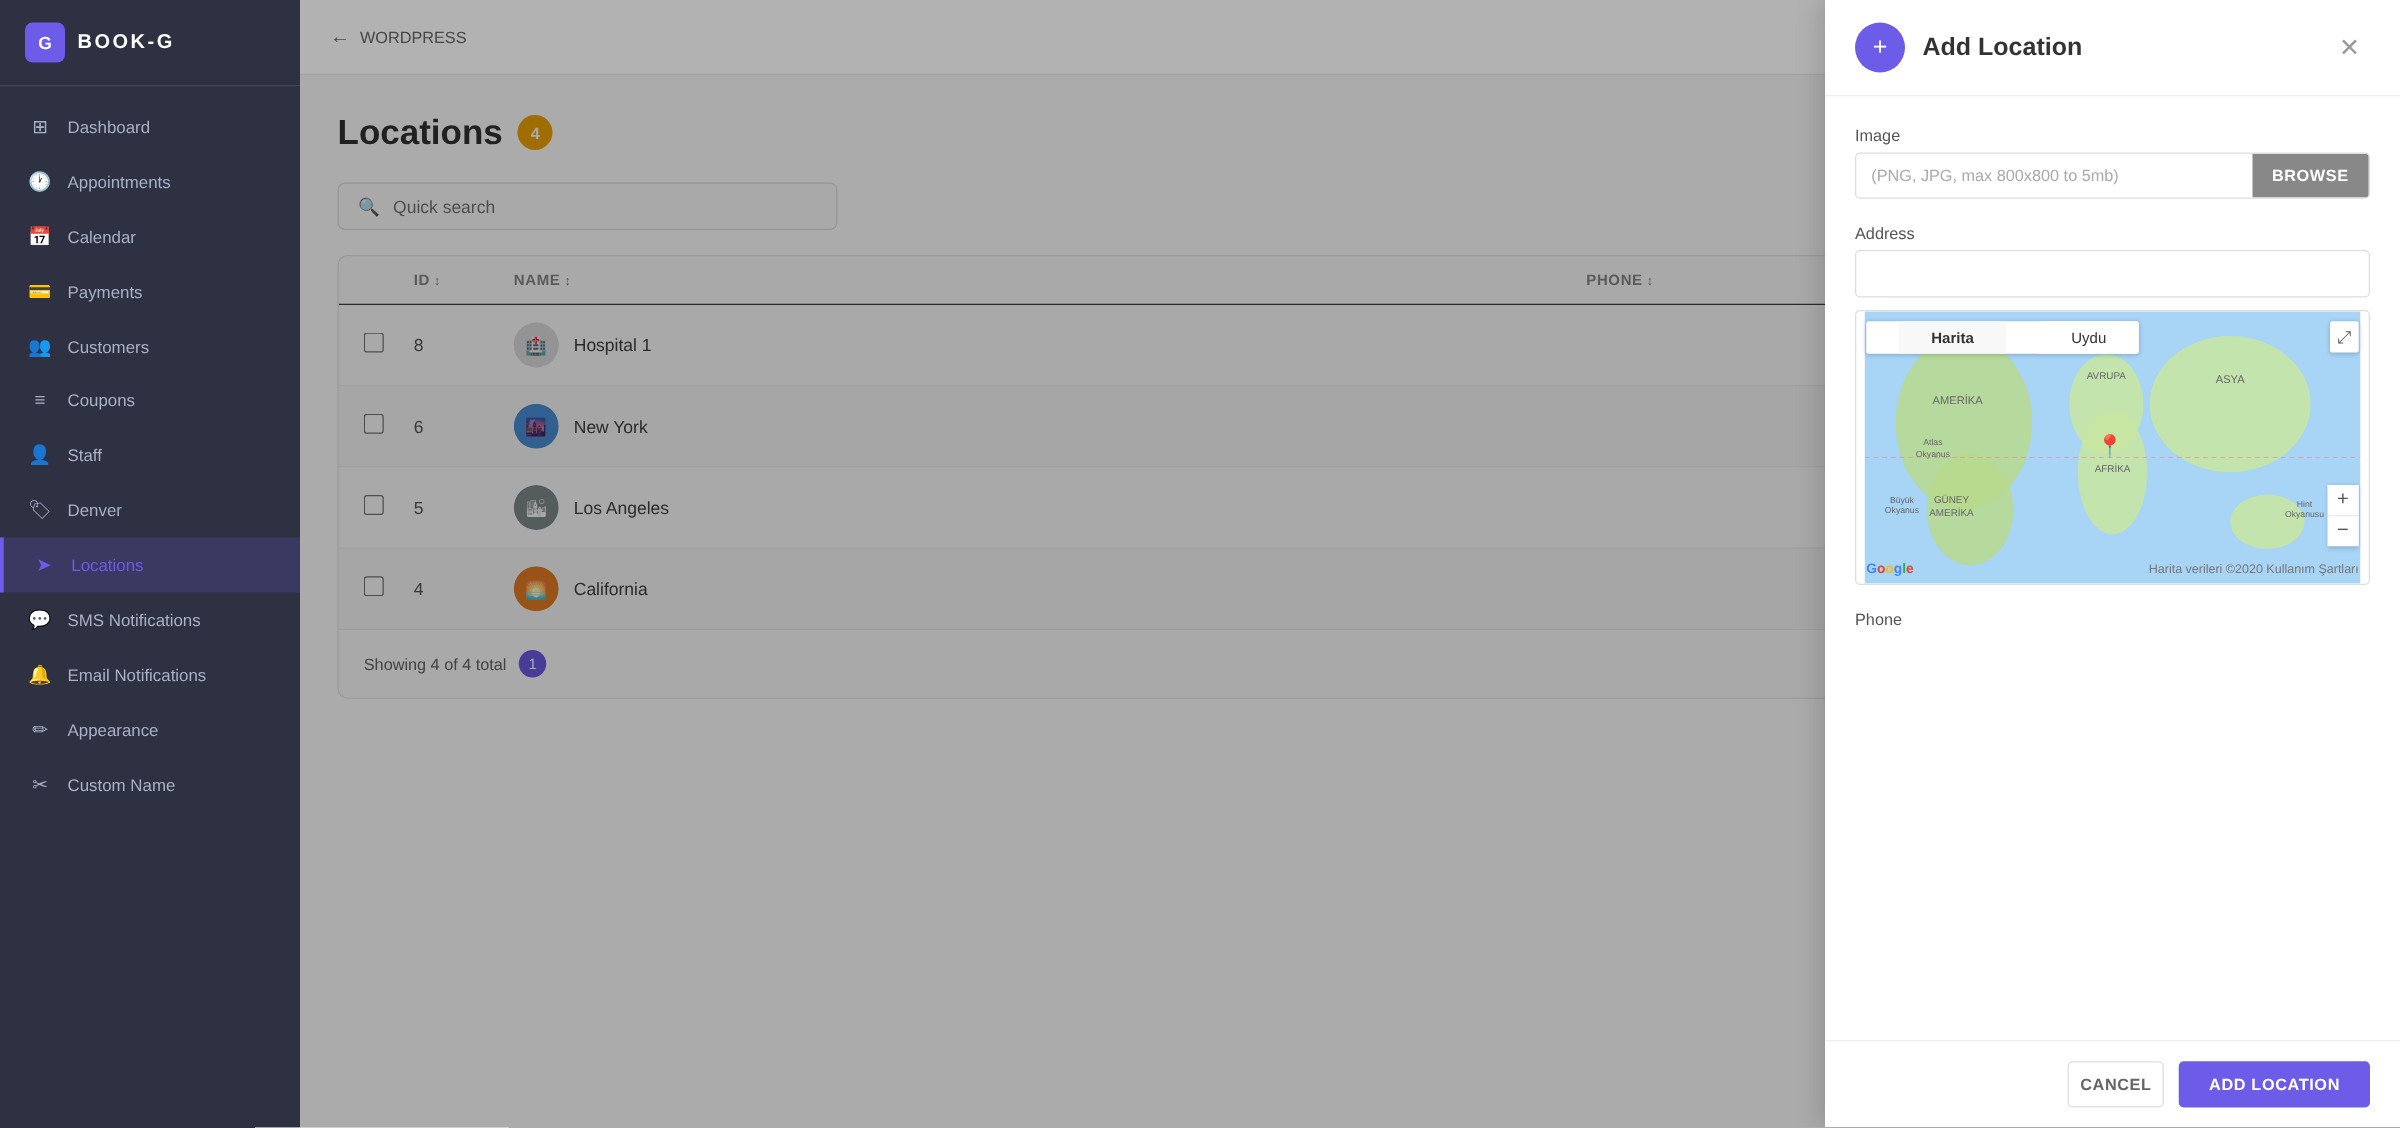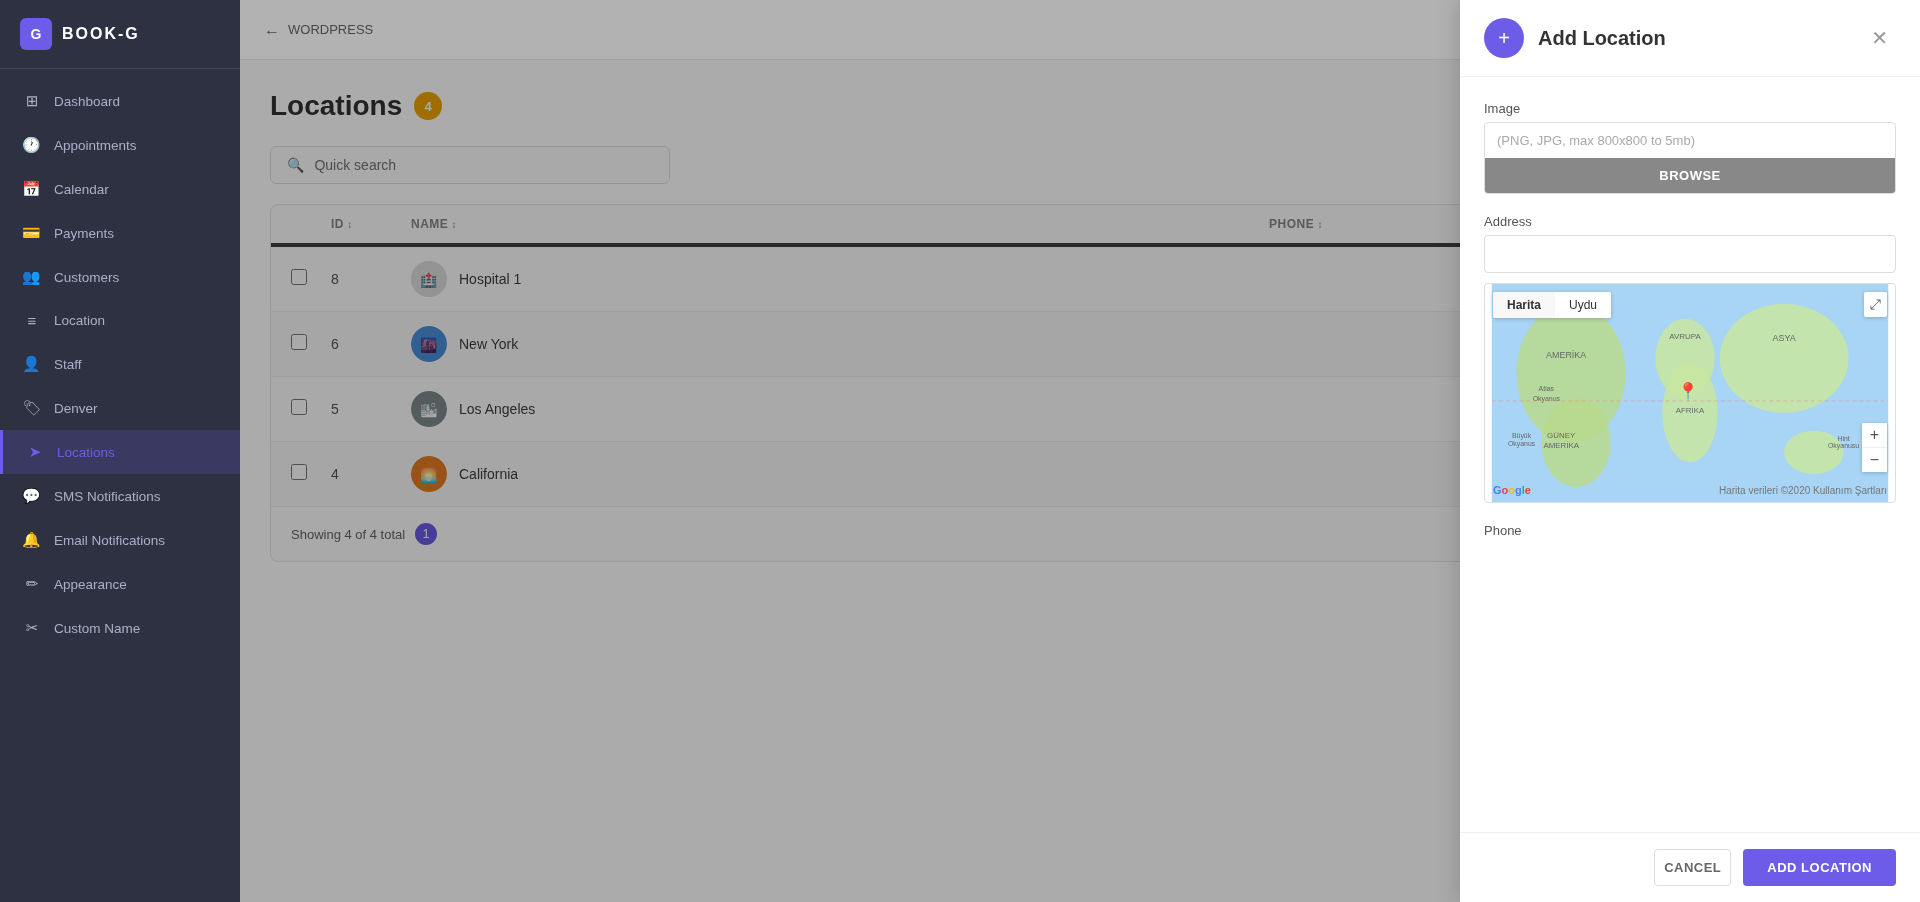--- a/index.html
+++ b/index.html
@@ -81,21 +81,21 @@
     }
     .search-bar input {
       border: none; outline: none; color: #888; font-size: 14px; background: transparent; width: 100%;
     }
     .search-icon { color: #aaa; font-size: 14px; }
 
     
     .data-table { background: white; border-radius: 8px; overflow: hidden; border: 1px solid #e8e8e8; }
     .table-header {
       display: grid; grid-template-columns: 40px 80px 1fr 200px 300px 100px;
-      padding: 12px 20px; border-bottom: 4px solid #404040;
+      padding: 12px 20px; border-bottom: 1px solid #404040;
       font-size: 12px; font-weight: 600; color: #888; text-transform: uppercase; letter-spacing: 0.5px;
     }
     .table-row {
       display: grid; grid-template-columns: 40px 80px 1fr 200px 300px 100px;
       padding: 14px 20px; border-bottom: 1px solid #f0f0f0; align-items: center;
       background: white;
     }
     .table-row:last-child { border-bottom: none; }
     .table-row:nth-child(odd) { background: #fafafa; }
     .row-checkbox { width: 16px; height: 16px; border: 1px solid #ccc; border-radius: 3px; cursor: pointer; }
@@ -149,21 +149,21 @@
     }
     .modal-body { flex: 1; overflow-y: auto; padding: 24px; }
     .form-group { margin-bottom: 20px; }
     .form-label { font-size: 13px; color: #555; margin-bottom: 6px; display: block; font-weight: 500; }
     .form-label .required { color: #e74c3c; margin-left: 2px; }
     .form-input {
       width: 100%; padding: 10px 12px; border: 1px solid #ddd; border-radius: 4px;
       font-size: 14px; color: #333; outline: none;
     }
     .image-upload {
-      display: flex; border: 1px solid #ddd; border-radius: 4px; overflow: hidden; flex-direction: column;
+      display: flex; border: 1px solid #ddd; border-radius: 4px; overflow: hidden;
     }
     .image-upload-text {
       flex: 1; padding: 10px 12px; font-size: 13px; color: #aaa;
     }
     .browse-btn {
       background: #888; color: white; padding: 10px 16px; font-size: 13px;
       font-weight: 600; border: none; cursor: pointer; letter-spacing: 0.5px;
     }
     .address-input {
       width: 100%; padding: 10px 12px; border: 1px solid #ddd; border-radius: 4px;
@@ -174,22 +174,22 @@
       width: 100%; height: 220px; border-radius: 4px; overflow: hidden;
       position: relative; border: 1px solid #ddd;
     }
     
     .map-svg { width: 100%; height: 100%; }
     .map-tabs {
       position: absolute; top: 8px; left: 8px; display: flex; z-index: 5;
       background: white; border-radius: 2px; overflow: hidden; box-shadow: 0 1px 4px rgba(0,0,0,0.2);
     }
     .map-tab {
-      padding: 6px 14px; font-size: 12px; cursor: pointer; border: none;
-      background: white; color: #333;
+      padding: 6px 26px; font-size: 12px; cursor: pointer; border: none;
+      background: white; color: #333; margin-left: 26px;
     }
     .map-tab.active { background: #f8f8f8; font-weight: 600; }
     .map-expand {
       position: absolute; top: 8px; right: 8px; z-index: 5;
       background: white; border: none; cursor: pointer; padding: 4px 6px;
       box-shadow: 0 1px 4px rgba(0,0,0,0.2); border-radius: 2px;
       font-size: 14px; color: #555;
     }
     .map-zoom {
       position: absolute; right: 8px; bottom: 30px; z-index: 5;
@@ -256,21 +256,21 @@
     <div class="nav-item">
       <span class="nav-icon">💳</span>
       <span class="nav-label">Payments</span>
     </div>
     <div class="nav-item">
       <span class="nav-icon">👥</span>
       <span class="nav-label">Customers</span>
     </div>
     <div class="nav-item">
       <span class="nav-icon">≡</span>
-      <span class="nav-label">Location</span>
+      <span class="nav-label">Coupons</span>
     </div>
     <div class="nav-item">
       <span class="nav-icon">👤</span>
       <span class="nav-label">Staff</span>
     </div>
     <div class="nav-item">
       <span class="nav-icon">🏷</span>
       <span class="nav-label">Denver</span>
     </div>
     <div class="nav-item active">

